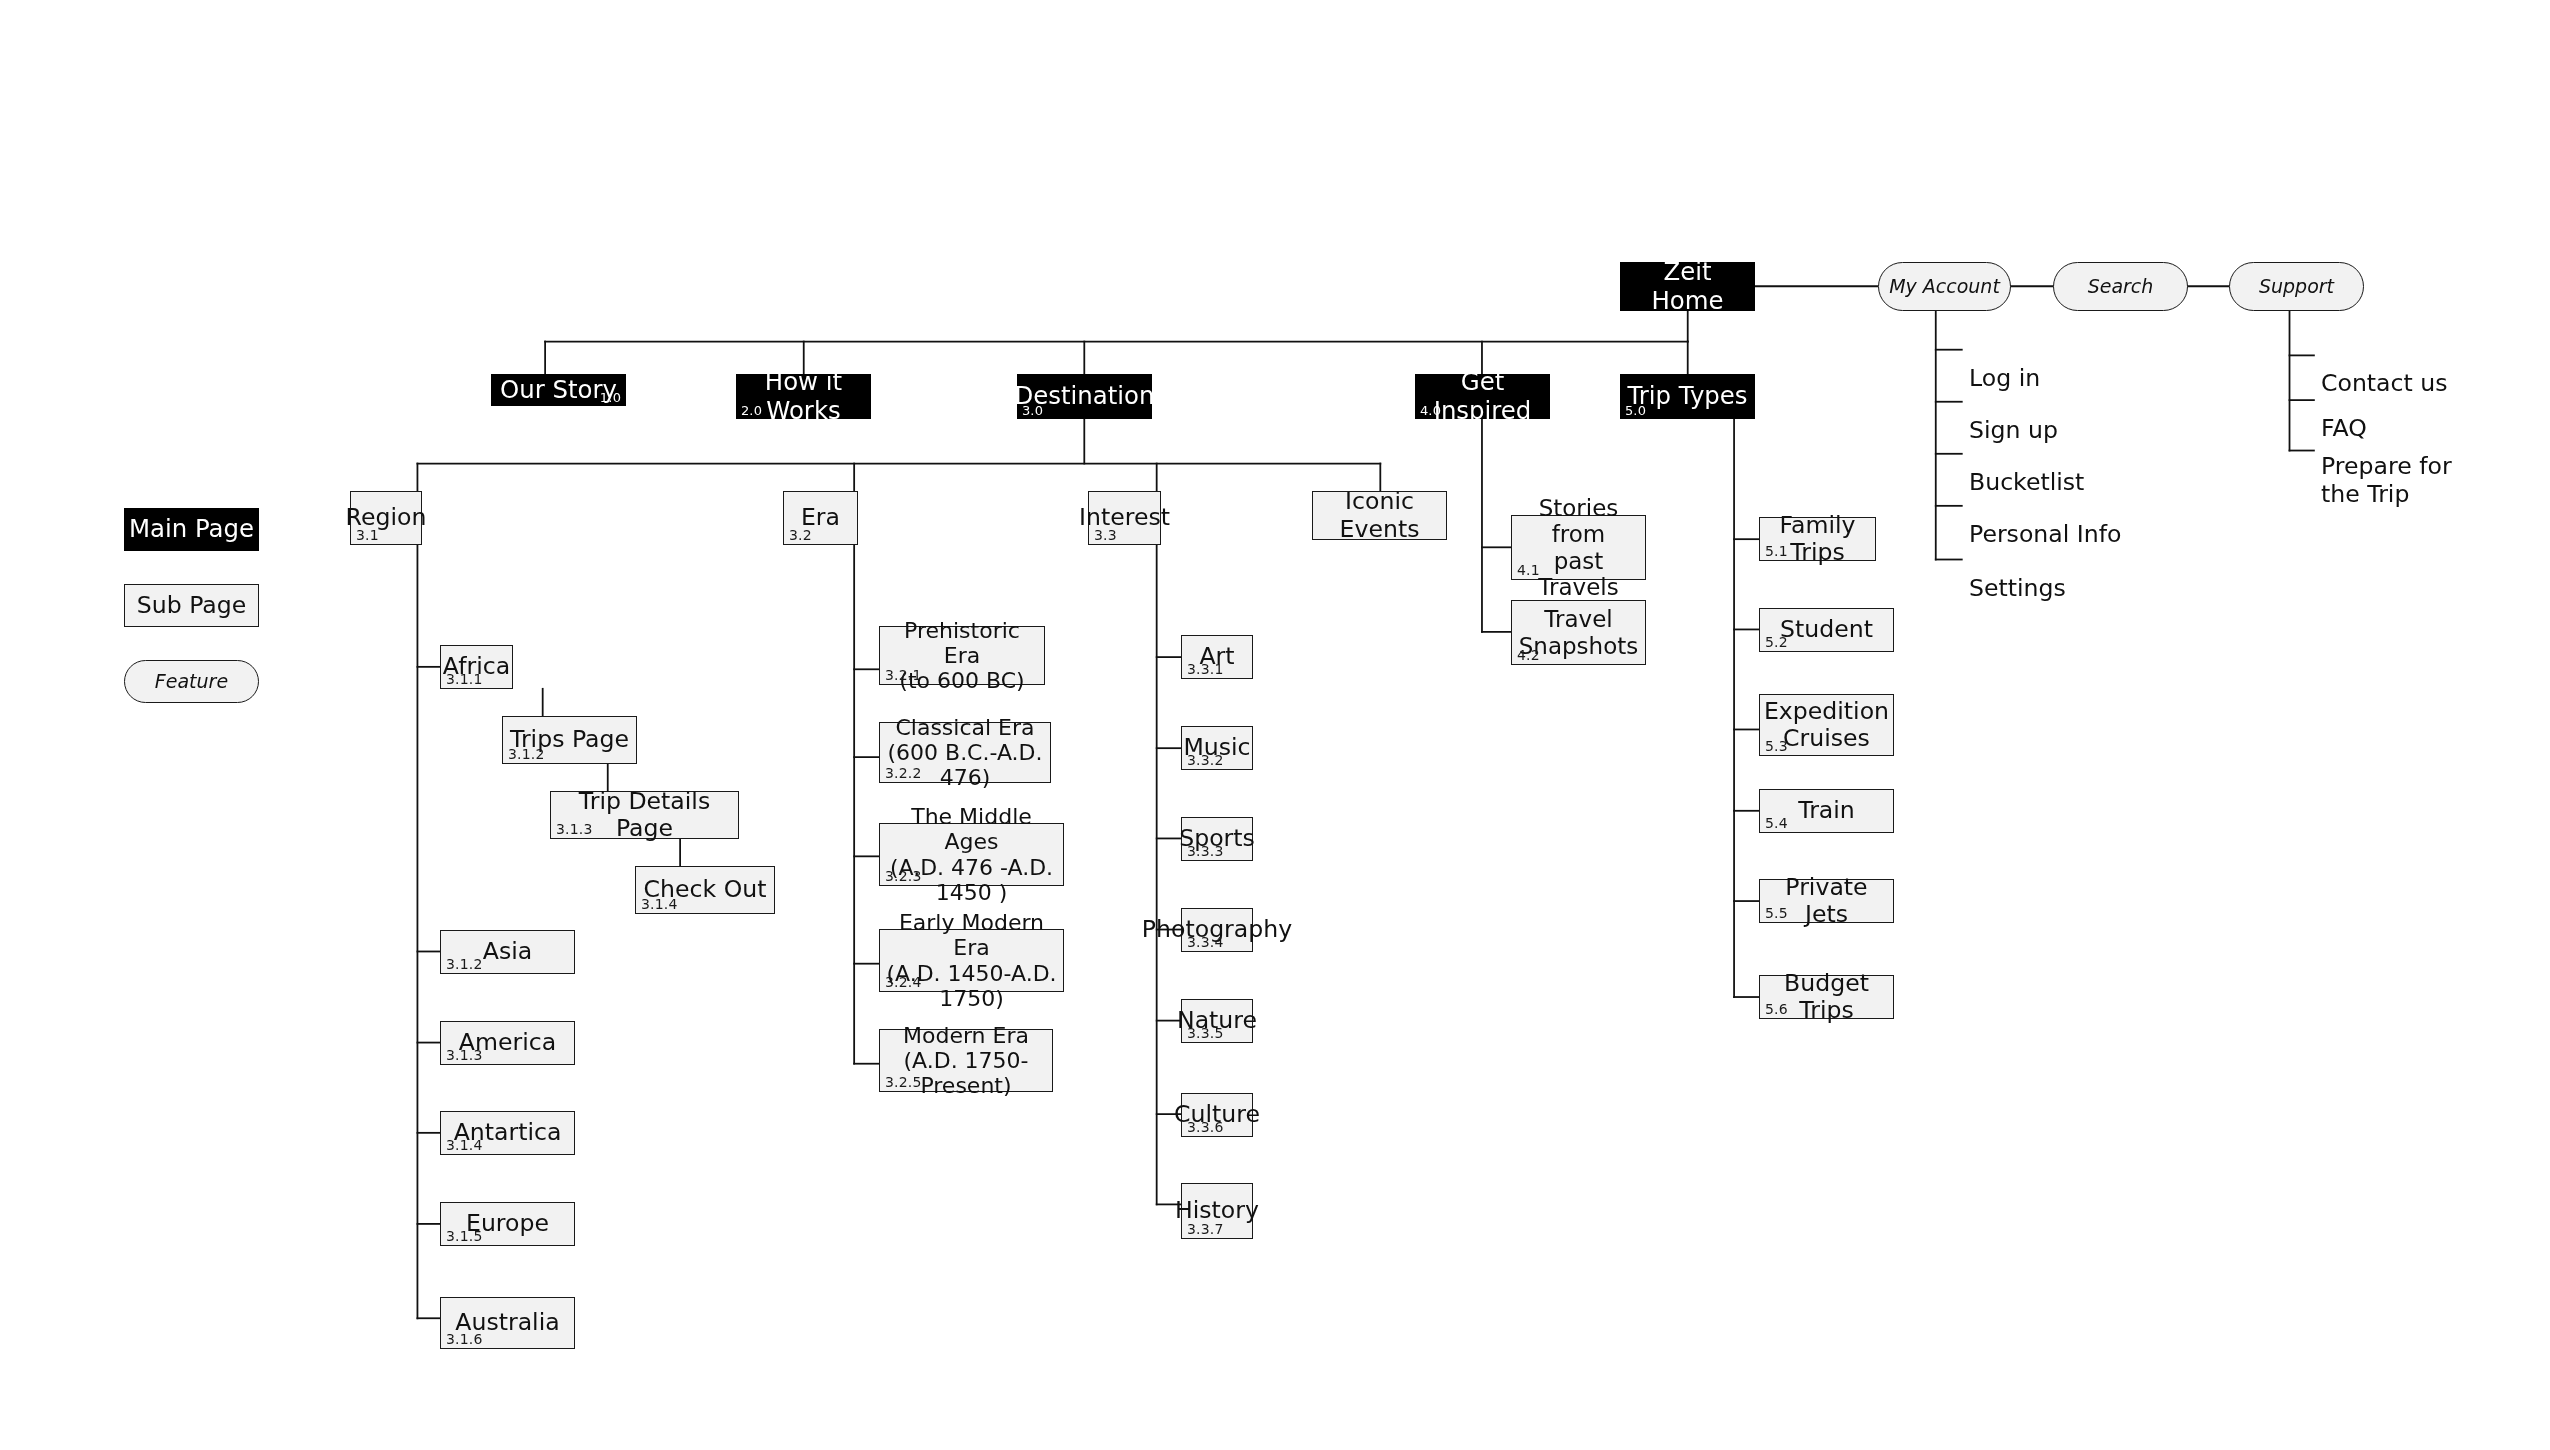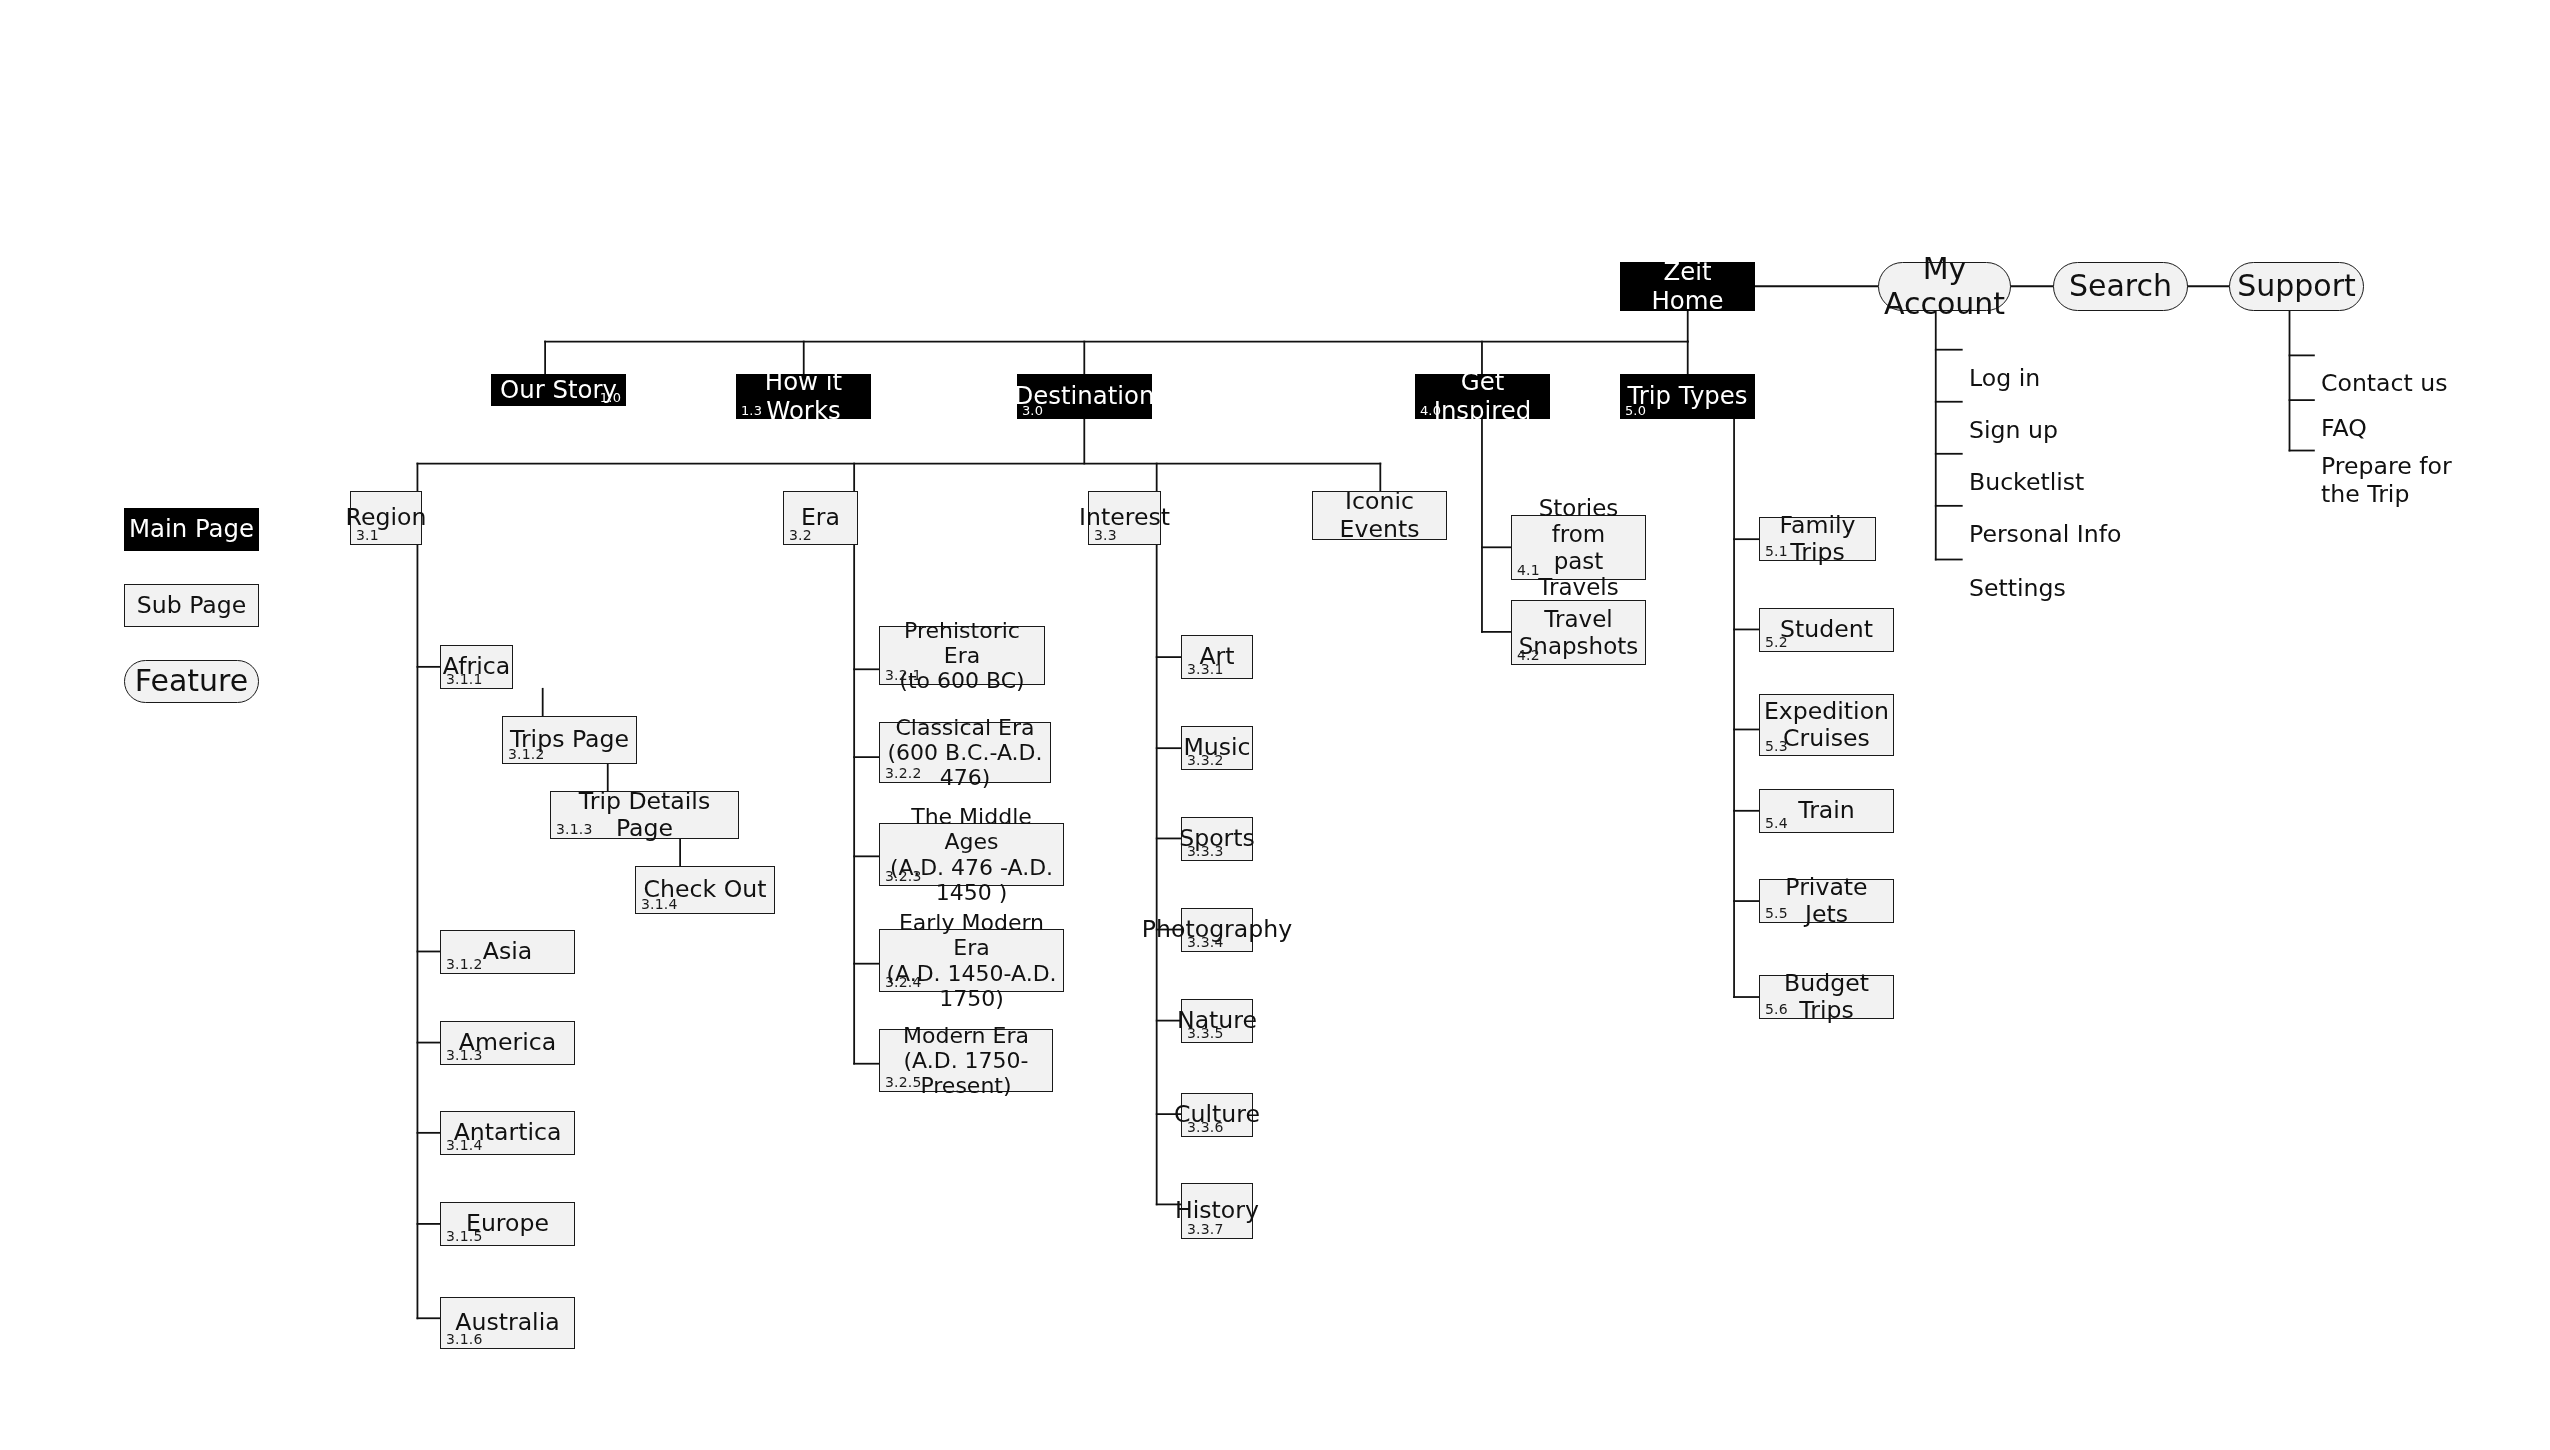--- a/index.html
+++ b/index.html
@@ -69,21 +69,22 @@
     font-size: 23.6px;
   }
   .sub-page .num { color: #1a1a1a; }
 
   
   .feature {
     background: #f2f2f2;
     color: #111111;
     border: 1.5px solid #1a1a1a;
     border-radius: 33px;
-    font-size: 30px;
+    font-size: 19px;
+    font-style: italic;
   }
 
   
   .leaf {
     position: absolute;
     font-size: 23.6px;
     color: #111111;
     line-height: 1.18;
     white-space: pre-line;
     z-index: 5;
@@ -230,21 +231,21 @@
 the Trip</span>
   </div>
 
   <div class="node main-page" style="left:491px; top:374px; width:135px; height:32px;">
     <span class="label">Our Story</span>
     <span class="num" style="left:auto; right:4.9px;">1.0</span>
   </div>
 
   <div class="node main-page" style="left:736px; top:374px; width:135px; height:45px;">
     <span class="label">How it Works</span>
-    <span class="num">1.3</span>
+    <span class="num">2.0</span>
   </div>
 
   <div class="node main-page" style="left:1017px; top:374px; width:135px; height:45px;">
     <span class="label">Destination</span>
     <span class="num">3.0</span>
   </div>
 
   <div class="node main-page" style="left:1415px; top:374px; width:135px; height:45px;">
     <span class="label">Get Inspired</span>
     <span class="num">4.0</span>

